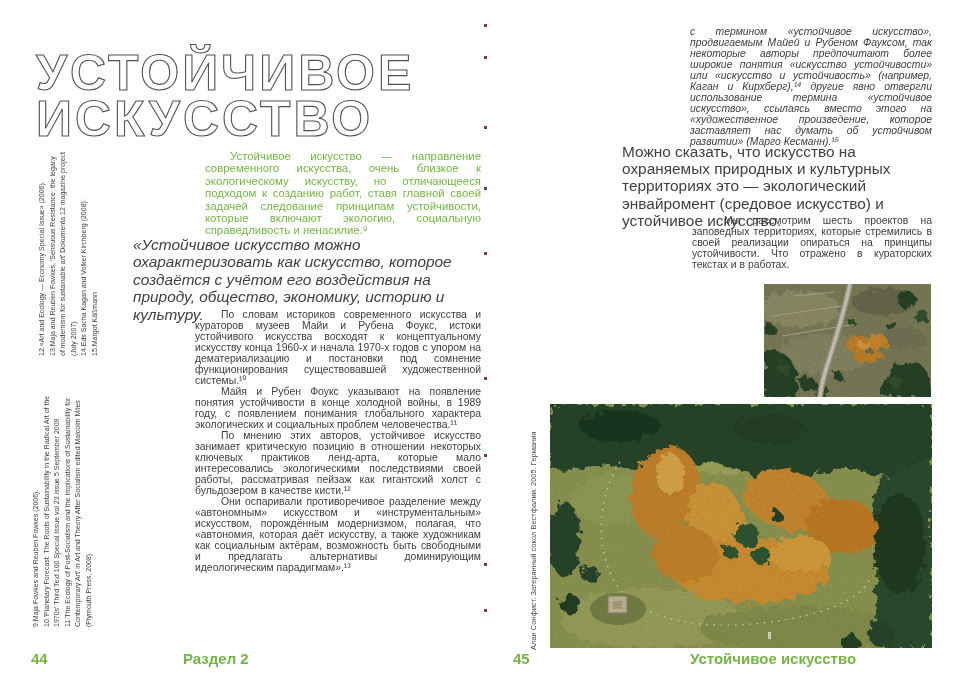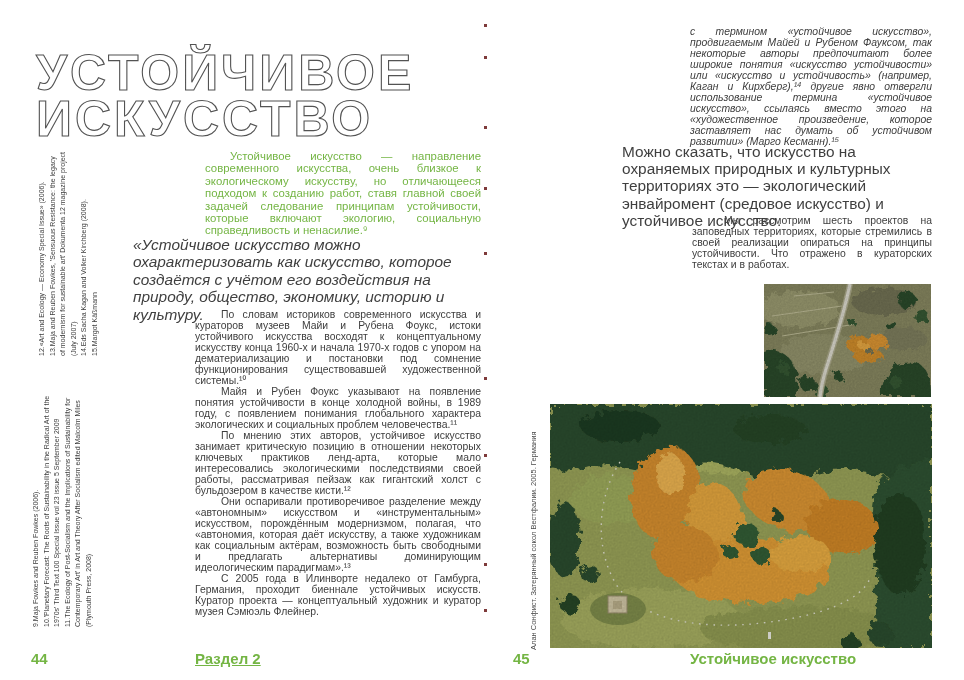--- a/index.html
+++ b/index.html
@@ -62,21 +62,21 @@
   .photo svg{display:block;}
   .caption{
     left:529px;top:650px;width:252px;
     transform:rotate(-90deg);transform-origin:0 0;
     font-size:7.5px;color:#4a4a4a;white-space:nowrap;
   }
   
   .footer{font-size:15px;font-weight:bold;}
   .green{color:#74b544;}
   .pn-left{left:31px;top:650px;}
-  .sec-left{left:195px;top:650px;text-decoration:underline;}
+  .sec-left{left:183px;top:650px;}
   .pn-right{left:513px;top:650px;}
   .run-right{left:690px;top:650px;}
   
   .gmark{width:3px;height:3px;background:#7e3a3a;left:484px;}
 </style>
 </head>
 <body>
 
 <h1 class="abs title">
   <span>УСТОЙЧИВОЕ</span><br>
@@ -98,21 +98,20 @@
 
 <div class="abs intro-green green">Устойчивое искусство — направление современного искусства, очень близкое к экологическому искусству, но отличающееся подходом к созданию работ, ставя главной своей задачей следование принципам устойчивости, которые включают экологию, социальную справедливость и ненасилие.⁹</div>
 
 <div class="abs quote">«Устойчивое искусство можно охарактеризовать как искусство, которое создаётся с учётом его воздействия на природу, общество, экономику, историю и культуру.</div>
 
 <div class="abs body-col">
   <p>По словам историков современного искусства и кураторов музеев Майи и Рубена Фоукс, истоки устойчивого искусства восходят к концептуальному искусству конца 1960-х и начала 1970-х годов с упором на дематериализацию и постановки под сомнение функционирования существовавшей художественной системы.¹⁰</p>
   <p>Майя и Рубен Фоукс указывают на появление понятия устойчивости в конце холодной войны, в 1989 году, с появлением понимания глобального характера экологических и социальных проблем человечества.¹¹</p>
   <p>По мнению этих авторов, устойчивое искусство занимает критическую позицию в отношении некоторых ключевых практиков ленд-арта, которые мало интересовались экологическими последствиями своей работы, рассматривая пейзаж как гигантский холст с бульдозером в качестве кисти.¹²</p>
   <p>Они оспаривали противоречивое разделение между «автономным» искусством и «инструментальным» искусством, порождённым модернизмом, полагая, что «автономия, которая даёт искусству, а также художникам как социальным актёрам, возможность быть свободными и предлагать альтернативы доминирующим идеологическим парадигмам».¹³</p>
-  <p>С 2005 года в Илинворте недалеко от Гамбурга, Германия, проходит биеннале устойчивых искусств. Куратор проекта — концептуальный художник и куратор музея Сэмюэль Флейнер.</p>
 </div>
 
 <div class="abs footer green pn-left">44</div>
 <div class="abs footer green sec-left">Раздел 2</div>
 
 <div class="abs gmark" style="top:24px"></div>
 <div class="abs gmark" style="top:56px"></div>
 <div class="abs gmark" style="top:126px"></div>
 <div class="abs gmark" style="top:187px"></div>
 <div class="abs gmark" style="top:252px"></div>

